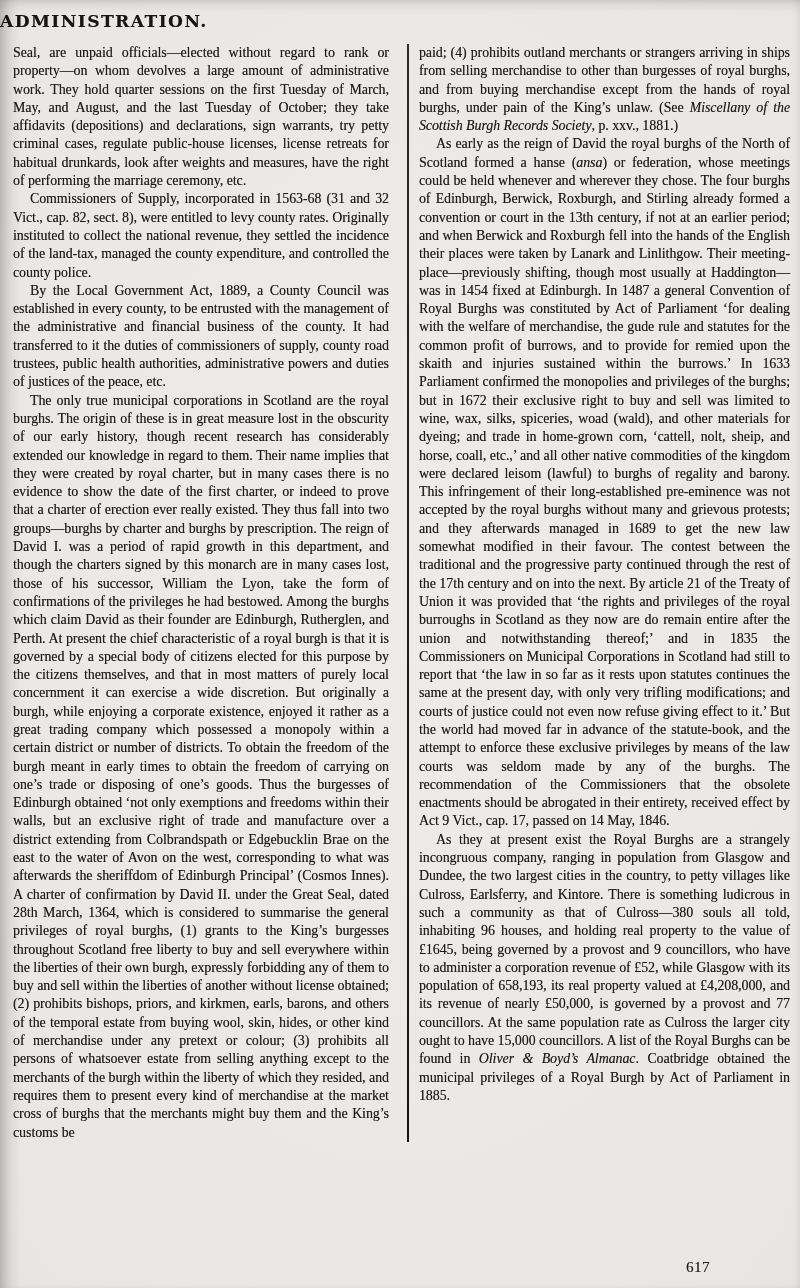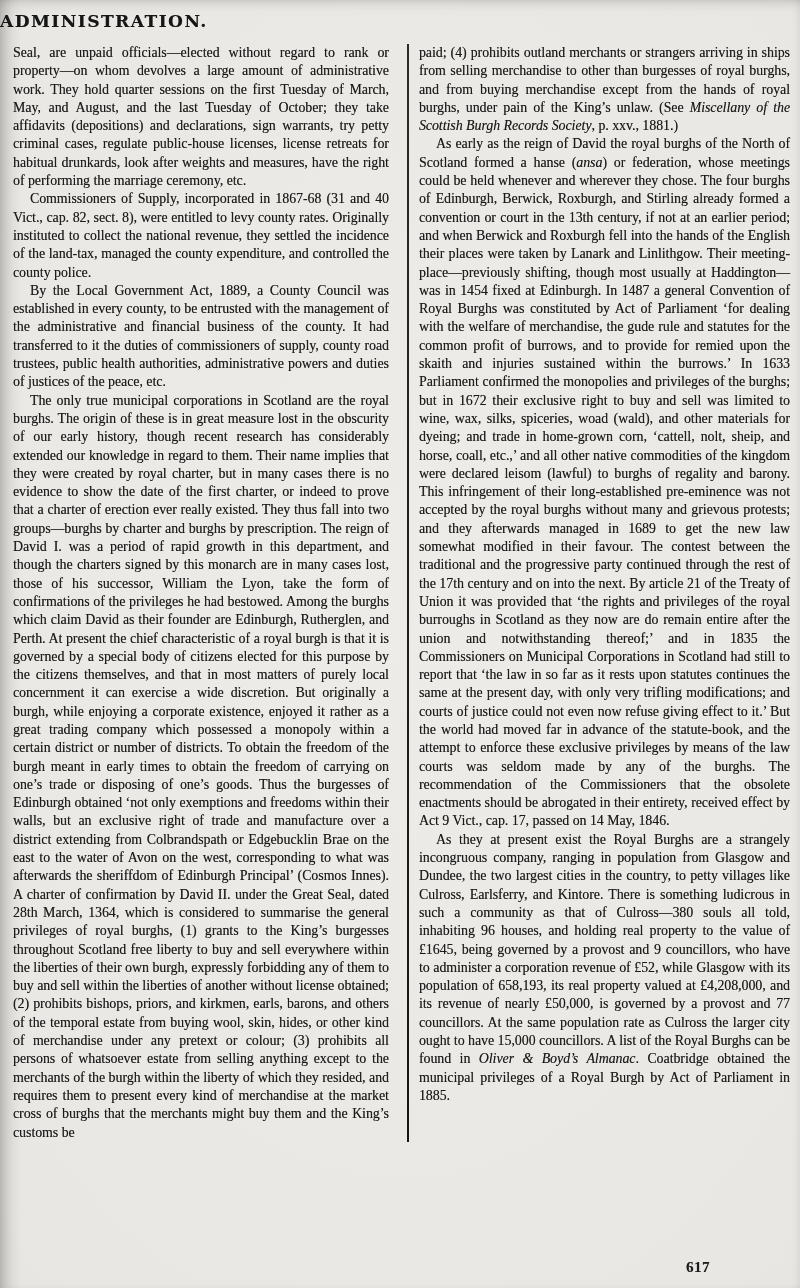--- a/index.html
+++ b/index.html
@@ -46,36 +46,36 @@
     flex: none;
   }
   .para { margin: 0; }
   .para.indent { text-indent: 17px; }
   .ital { font-style: italic; }
   .page-number {
     position: absolute;
     left: 686px;
     top: 1259px;
     font-size: 15px;
-    font-weight: bold;
+    font-weight: normal;
     letter-spacing: 0.5px;
     color: #1d1d1d;
     text-shadow: 0.2px 0.2px 0.35px rgba(25,25,25,0.5);
   }
 </style>
 </head>
 <body>
 
 <div class="page">
   <div class="running-head">ADMINISTRATION.</div>
 
   <div class="columns">
     <div class="column left">
         <p class="para"><span>Seal, are unpaid officials—elected without regard to rank or property—on whom devolves a large amount of administrative work. They hold quarter sessions on the first Tuesday of March, May, and August, and the last Tuesday of October; they take affidavits (depositions) and declarations, sign warrants, try petty criminal cases, regulate public-house licenses, license retreats for habitual drunkards, look after weights and measures, have the right of performing the marriage ceremony, etc.</span></p>
-        <p class="para indent"><span>Commissioners of Supply, incorporated in 1867-68 (31 and 40 Vict., cap. 82, sect. 8), were entitled to levy county rates. Originally instituted to collect the national revenue, they settled the incidence of the land-tax, managed the county expenditure, and controlled the county police.</span></p>
+        <p class="para indent"><span>Commissioners of Supply, incorporated in 1563-68 (31 and 32 Vict., cap. 82, sect. 8), were entitled to levy county rates. Originally instituted to collect the national revenue, they settled the incidence of the land-tax, managed the county expenditure, and controlled the county police.</span></p>
         <p class="para indent"><span>By the Local Government Act, 1889, a County Council was established in every county, to be entrusted with the management of the administrative and financial business of the county. It had transferred to it the duties of commissioners of supply, county road trustees, public health authorities, administrative powers and duties of justices of the peace, etc.</span></p>
         <p class="para indent"><span>The only true municipal corporations in Scotland are the royal burghs. The origin of these is in great measure lost in the obscurity of our early history, though recent research has considerably extended our knowledge in regard to them. Their name implies that they were created by royal charter, but in many cases there is no evidence to show the date of the first charter, or indeed to prove that a charter of erection ever really existed. They thus fall into two groups—burghs by charter and burghs by prescription. The reign of David I. was a period of rapid growth in this department, and though the charters signed by this monarch are in many cases lost, those of his successor, William the Lyon, take the form of confirmations of the privileges he had bestowed. Among the burghs which claim David as their founder are Edinburgh, Rutherglen, and Perth. At present the chief characteristic of a royal burgh is that it is governed by a special body of citizens elected for this purpose by the citizens themselves, and that in most matters of purely local concernment it can exercise a wide discretion. But originally a burgh, while enjoying a corporate existence, enjoyed it rather as a great trading company which possessed a monopoly within a certain district or number of districts. To obtain the freedom of the burgh meant in early times to obtain the freedom of carrying on one’s trade or disposing of one’s goods. Thus the burgesses of Edinburgh obtained ‘not only exemptions and freedoms within their walls, but an exclusive right of trade and manufacture over a district extending from Colbrandspath or Edgebucklin Brae on the east to the water of Avon on the west, corresponding to what was afterwards the sheriffdom of Edinburgh Principal’ (Cosmos Innes). A charter of confirmation by David II. under the Great Seal, dated 28th March, 1364, which is considered to summarise the general privileges of royal burghs, (1) grants to the King’s burgesses throughout Scotland free liberty to buy and sell everywhere within the liberties of their own burgh, expressly forbidding any of them to buy and sell within the liberties of another without license obtained; (2) prohibits bishops, priors, and kirkmen, earls, barons, and others of the temporal estate from buying wool, skin, hides, or other kind of merchandise under any pretext or colour; (3) prohibits all persons of whatsoever estate from selling anything except to the merchants of the burgh within the liberty of which they resided, and requires them to present every kind of merchandise at the market cross of burghs that the merchants might buy them and the King’s customs be</span></p>
       </div>
     <div class="col-rule"></div>
     <div class="column right">
         <p class="para"><span>paid; (4) prohibits outland merchants or strangers arriving in ships from selling merchandise to other than burgesses of royal burghs, and from buying merchandise except from the hands of royal burghs, under pain of the King’s unlaw. (See </span><span class="ital">Miscellany of the Scottish Burgh Records Society</span><span>, p. xxv., 1881.)</span></p>
         <p class="para indent"><span>As early as the reign of David the royal burghs of the North of Scotland formed a hanse (</span><span class="ital">ansa</span><span>) or federation, whose meetings could be held whenever and wherever they chose. The four burghs of Edinburgh, Berwick, Roxburgh, and Stirling already formed a convention or court in the 13th century, if not at an earlier period; and when Berwick and Roxburgh fell into the hands of the English their places were taken by Lanark and Linlithgow. Their meeting-place—previously shifting, though most usually at Haddington—was in 1454 fixed at Edinburgh. In 1487 a general Convention of Royal Burghs was constituted by Act of Parliament ‘for dealing with the welfare of merchandise, the gude rule and statutes for the common profit of burrows, and to provide for remied upon the skaith and injuries sustained within the burrows.’ In 1633 Parliament confirmed the monopolies and privileges of the burghs; but in 1672 their exclusive right to buy and sell was limited to wine, wax, silks, spiceries, woad (wald), and other materials for dyeing; and trade in home-grown corn, ‘cattell, nolt, sheip, and horse, coall, etc.,’ and all other native commodities of the kingdom were declared leisom (lawful) to burghs of regality and barony. This infringement of their long-established pre-eminence was not accepted by the royal burghs without many and grievous protests; and they afterwards managed in 1689 to get the new law somewhat modified in their favour. The contest between the traditional and the progressive party continued through the rest of the 17th century and on into the next. By article 21 of the Treaty of Union it was provided that ‘the rights and privileges of the royal burroughs in Scotland as they now are do remain entire after the union and notwithstanding thereof;’ and in 1835 the Commissioners on Municipal Corporations in Scotland had still to report that ‘the law in so far as it rests upon statutes continues the same at the present day, with only very trifling modifications; and courts of justice could not even now refuse giving effect to it.’ But the world had moved far in advance of the statute-book, and the attempt to enforce these exclusive privileges by means of the law courts was seldom made by any of the burghs. The recommendation of the Commissioners that the obsolete enactments should be abrogated in their entirety, received effect by Act 9 Vict., cap. 17, passed on 14 May, 1846.</span></p>
         <p class="para indent"><span>As they at present exist the Royal Burghs are a strangely incongruous company, ranging in population from Glasgow and Dundee, the two largest cities in the country, to petty villages like Culross, Earlsferry, and Kintore. There is something ludicrous in such a community as that of Culross—380 souls all told, inhabiting 96 houses, and holding real property to the value of £1645, being governed by a provost and 9 councillors, who have to administer a corporation revenue of £52, while Glasgow with its population of 658,193, its real property valued at £4,208,000, and its revenue of nearly £50,000, is governed by a provost and 77 councillors. At the same population rate as Culross the larger city ought to have 15,000 councillors. A list of the Royal Burghs can be found in </span><span class="ital">Oliver &amp; Boyd’s Almanac</span><span>. Coatbridge obtained the municipal privileges of a Royal Burgh by Act of Parliament in 1885.</span></p>
       </div>
   </div>

